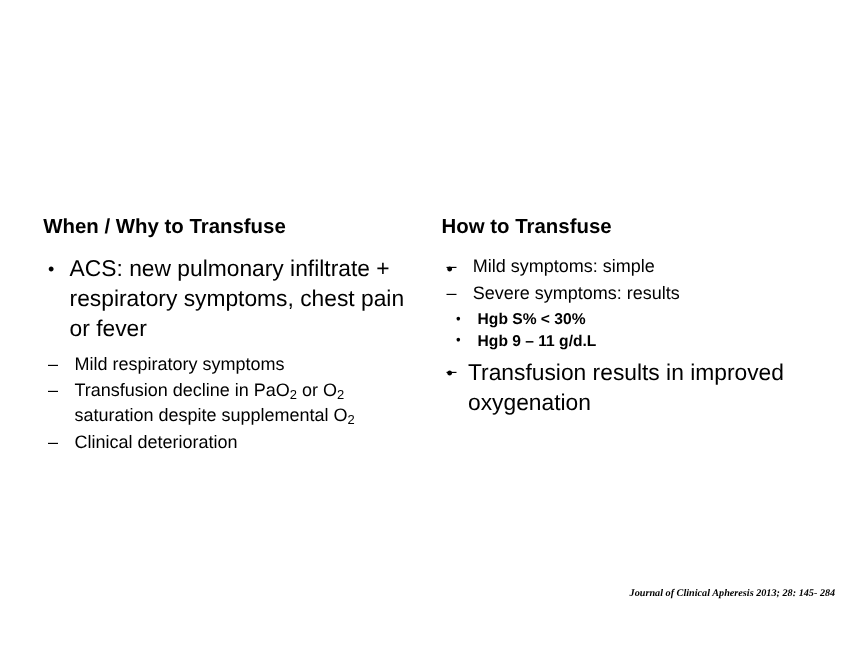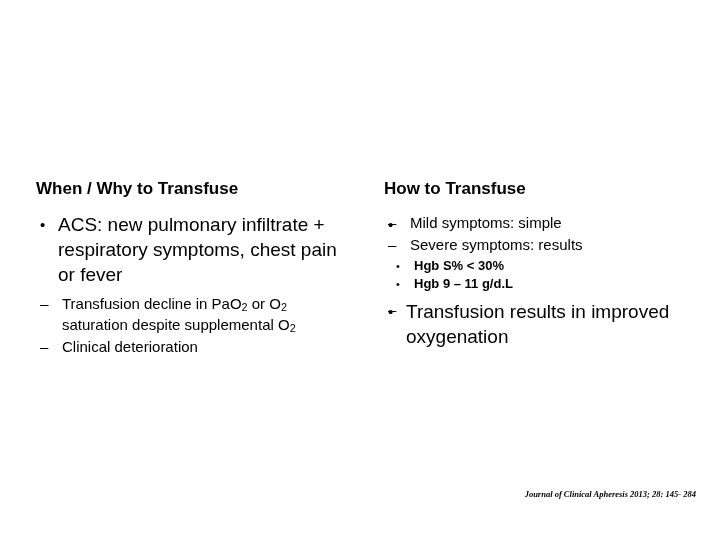--- a/index.html
+++ b/index.html
@@ -36,21 +36,21 @@
   .col {
     position: absolute;
     top: 138px;
     margin-top: 40px;
   }
   .col-left {
     left: 36px;
     width: 320px;
   }
   .col-right {
-    left: 384px;
+    left: 368px;
     width: 324px;
   }
   .col-head {
     font-size: 17px;
     font-weight: bold;
     line-height: 22px;
     margin-bottom: 12px;
   }
   ul.l1 {
     list-style: none;
@@ -146,20 +146,21 @@
     <ul class="l1">
       <li>
         <span class="bullet">•</span>
         <span>ACS: new pulmonary infiltrate + respiratory symptoms, chest pain or fever</span>
       </li>
     </ul>
 
     <ul class="l2 left-sub-list">
       <li>
         <span class="dash">–</span>
+        <span>Mild respiratory symptoms</span>
       </li>
       <li>
         <span class="dash">–</span>
         <span>Transfusion decline in Pa</span><span>O</span><span class="sub">2</span><span> or </span><span>O</span><span class="sub">2</span><span> saturation despite supplemental O</span><span class="sub">2</span>
       </li>
       <li>
         <span class="dash">–</span>
         <span>Clinical deterioration</span>
       </li>
     </ul>

